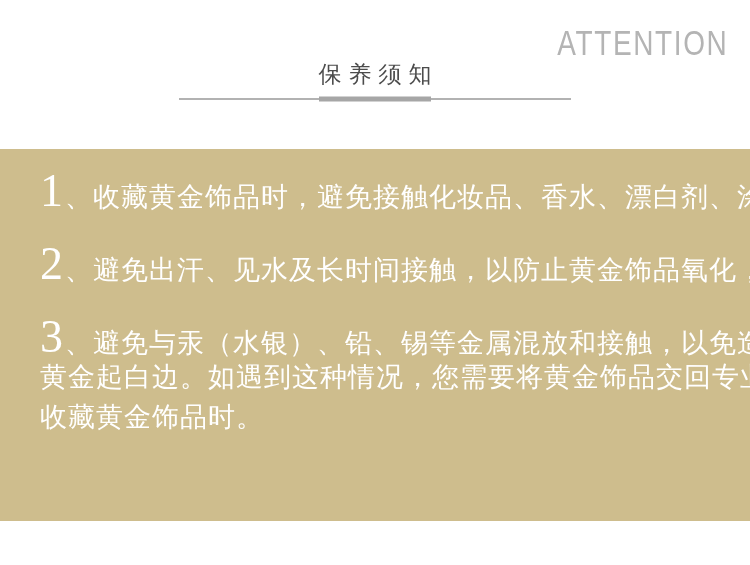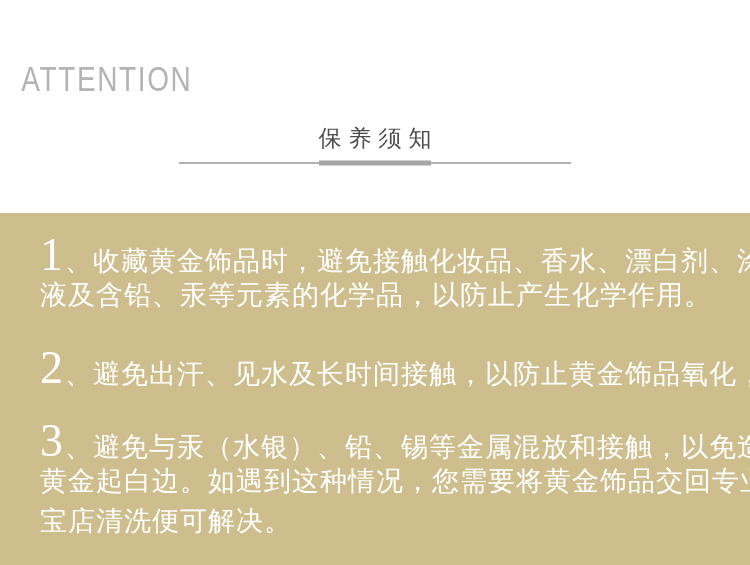--- a/index.html
+++ b/index.html
@@ -14,35 +14,35 @@
   html,body{margin:0;padding:0;}
   body{
     width:750px;height:565px;overflow:hidden;
     background:var(--page-bg);
     font-family:"Liberation Sans", sans-serif;
   }
   .page{width:750px;height:565px;position:relative;}
 
   
   .title-en{
-    padding-top:62px;
-    text-align:left;
+    padding-top:26px;
+    text-align:right;
     color:var(--title-en);
     font-size:35px;
     line-height:34px;
     font-weight:400;
   }
   .title-en .squeeze{
     display:inline-block;
     transform:scaleX(0.8);
     transform-origin:center;
     letter-spacing:2px;
   }
   .title-zh{
-    margin-top:28px;
+    margin-top:0;
     text-align:center;
     color:var(--title-zh);
     font-size:23px;
     line-height:28px;
     letter-spacing:7px;
     text-indent:7px;
     font-weight:400;
   }
   .divider{
     position:relative;
@@ -99,24 +99,23 @@
     </div>
     <div class="title-zh">保养须知</div>
     <div class="divider">
       <span class="divider-accent"></span>
     </div>
   </header>
 
   <section class="care-panel" id="care-panel">
       <div class="care-item">
         <div class="line"><span class="num">1</span><span class="sep">、</span>收藏黄金饰品时，避免接触化妆品、香水、漂白剂、涂改</div>
-        <div class="line">液及含铅、汞等元素的化学品，以防止产生化学作用。</div>
       </div>
       <div class="care-item">
         <div class="line"><span class="num">2</span><span class="sep">、</span>避免出汗、见水及长时间接触，以防止黄金饰品氧化，变</div>
       </div>
       <div class="care-item">
         <div class="line"><span class="num">3</span><span class="sep">、</span>避免与汞（水银）、铅、锡等金属混放和接触，以免造成</div>
         <div class="line">黄金起白边。如遇到这种情况，您需要将黄金饰品交回专业珠</div>
-        <div class="line">宝店清洗便可解决。</div>
+        <div class="line">收藏黄金饰品时。</div>
       </div>
     </section>
 </div>
 
 </body></html>

